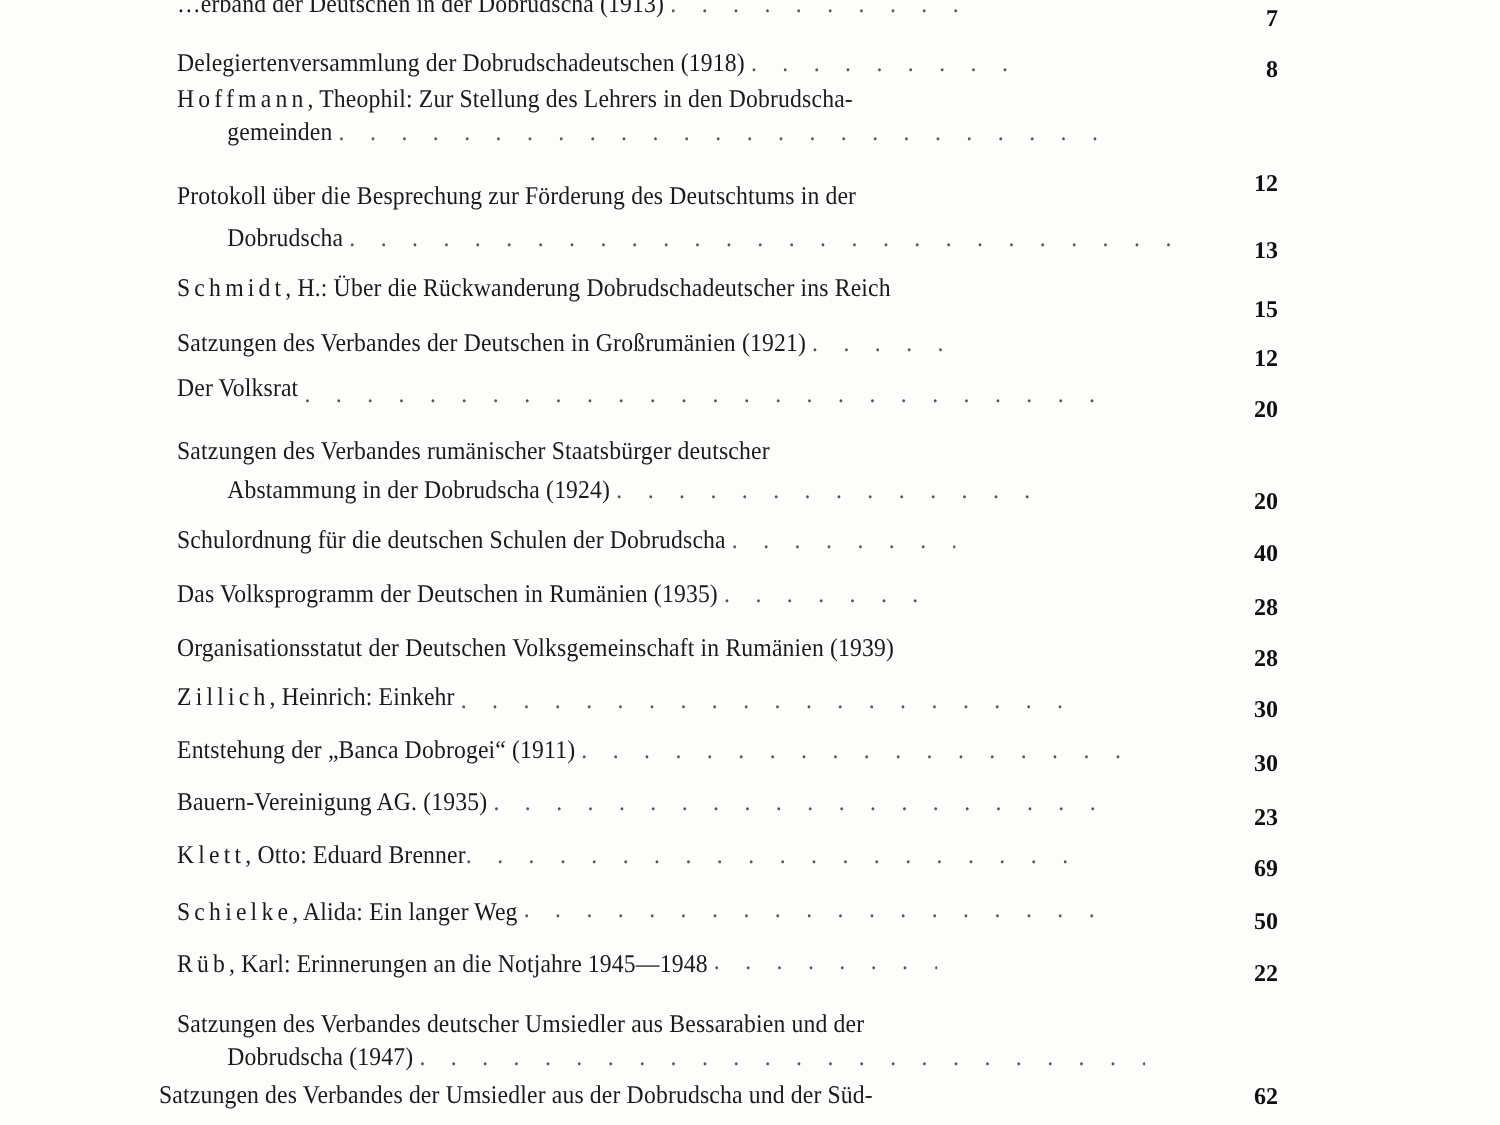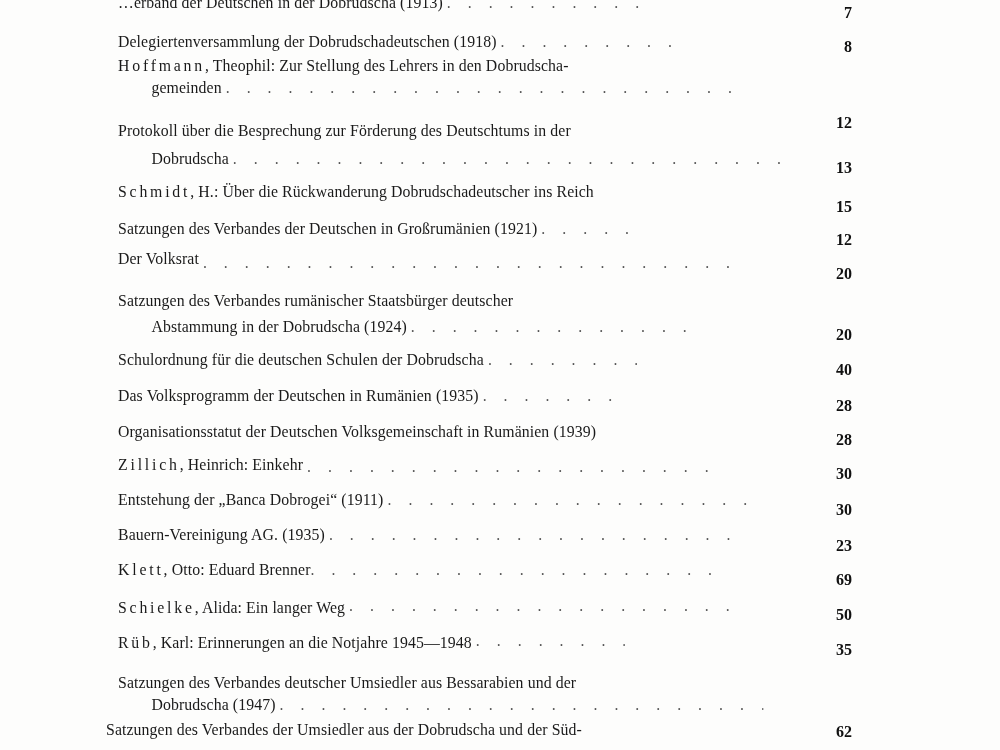--- a/index.html
+++ b/index.html
@@ -151,21 +151,21 @@
     <div class="page-num" style="top:571px">69</div>
 
     <div class="entry" style="top:595px;">
       <span class="line"><span class="author">Schielke</span><span>, Alida: Ein langer Weg</span> <span class="leader" style="width:420px; vertical-align:-4px">. . . . . . . . . . . . . . . . . . . . . . . . . . . . .</span></span>
     </div>
     <div class="page-num" style="top:606px">50</div>
 
     <div class="entry" style="top:630px;">
       <span class="line"><span class="author">Rüb</span><span>, Karl: Erinnerungen an die Notjahre 1945—1948</span> <span class="leader" style="width:160px; vertical-align:-4px">. . . . . . . . . . .</span></span>
     </div>
-    <div class="page-num" style="top:641px">35</div>
+    <div class="page-num" style="top:641px">22</div>
 
     <div class="entry" style="top:672px;">
       <span class="line"><span>Satzungen des Verbandes deutscher Umsiedler aus Bessarabien und der</span></span>
       <span class="line cont"><span>Dobrudscha (1947)</span> <span class="leader" style="width:520px; vertical-align:-6px">. . . . . . . . . . . . . . . . . . . . . . . . . . . . . . . . . . .</span></span>
     </div>
     <div class="page-num" style="top:723px">62</div>
 
     <div class="entry" style="top:719px; left:106px;">
       <span class="line"><span>Satzungen des Verbandes der Umsiedler aus der Dobrudscha und der Süd-</span></span>
     </div>

